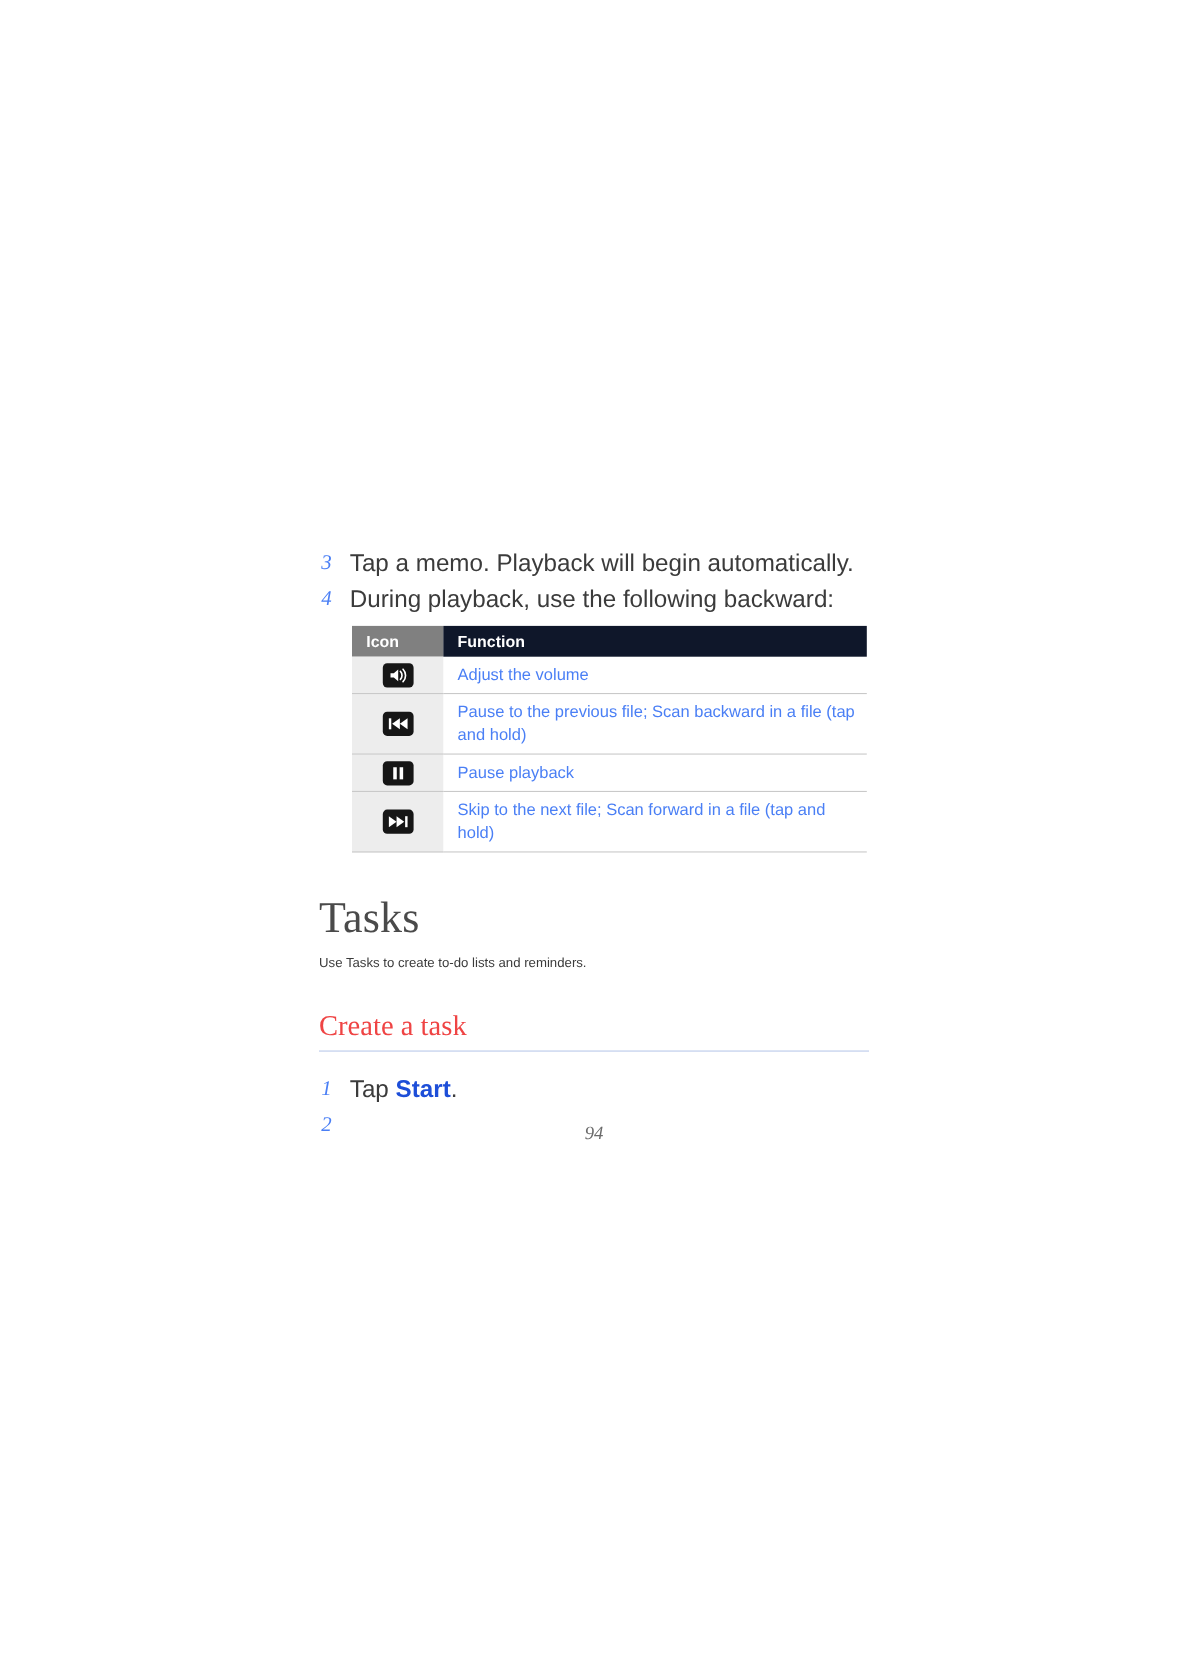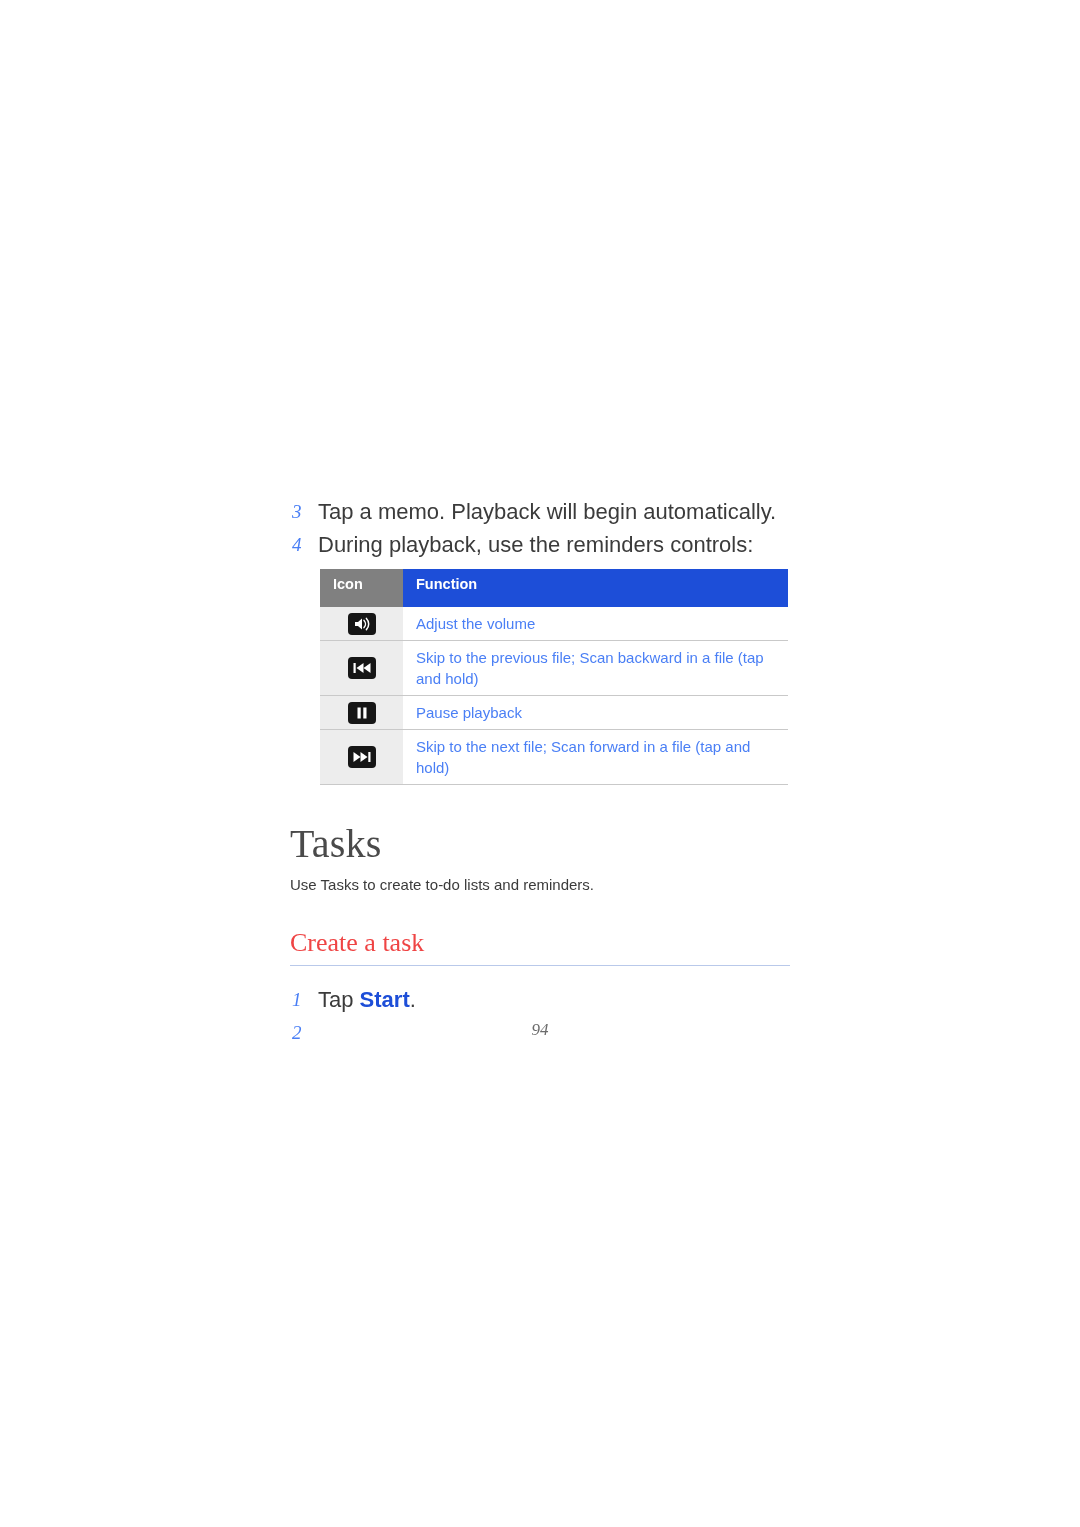--- a/index.html
+++ b/index.html
@@ -62,25 +62,25 @@
     margin-left: 30px;
     width: 468px;
     border-collapse: collapse;
     table-layout: fixed;
   }
   .ctrl-table th {
     text-align: left;
     font-size: 14.5px;
     font-weight: bold;
     color: #ffffff;
-    padding: 6px 0 14px 13px;
+    padding: 6px 0 4px 13px;
     line-height: 18px;
   }
   .th-icon   { width: 70px;  background: #808080; }
-  .th-func   { background: #1d4ed8; }
+  .th-func   { background: #0f172a; }
 
   .ctrl-table td {
     vertical-align: middle;
     border-bottom: 1px solid #c9c9c9;
   }
   .td-icon {
     width: 70px;
     background: #ededed;
     text-align: center;
     padding: 5px 0;
@@ -108,21 +108,21 @@
   .h1 {
     font-family: "Liberation Serif", serif;
     font-size: 40px;
     font-weight: normal;
     color: #4a4a4a;
     margin: 36px 0 6px 0;
     line-height: 46px;
     letter-spacing: 0.2px;
   }
   .intro {
-    font-size: 15px;
+    font-size: 12px;
     color: #3b3b3b;
     line-height: 24px;
     margin: 0 0 30px 0;
   }
   .h2 {
     font-family: "Liberation Serif", serif;
     font-size: 26px;
     font-weight: normal;
     color: #ef4444;
     margin: 0 0 6px 0;
@@ -155,21 +155,21 @@
 
   <div class="content">
 
     <div class="step">
       <div class="step-num">3</div>
       <div class="step-text">Tap a memo. Playback will begin automatically.</div>
     </div>
 
     <div class="step">
       <div class="step-num">4</div>
-      <div class="step-text">During playback, use the reminders controls:</div>
+      <div class="step-text">During playback, use the following backward:</div>
     </div>
 
     <table class="ctrl-table">
       <thead>
         <tr>
           <th class="th-icon">Icon</th>
           <th class="th-func">Function</th>
         </tr>
       </thead>
       <tbody>
@@ -190,21 +190,21 @@
         <tr>
           <td class="td-icon">
             <span class="chip">
               <svg width="28" height="22" viewBox="0 0 28 22">
                 <rect x="5.5" y="6" width="2.2" height="10" fill="#ffffff"></rect>
                 <path d="M15.5 6 v10 l-7 -5 z" fill="#ffffff"></path>
                 <path d="M22.5 6 v10 l-7 -5 z" fill="#ffffff"></path>
               </svg>
             </span>
           </td>
-          <td class="td-func">Skip to the previous file; Scan backward in a file (tap and hold)</td>
+          <td class="td-func">Pause to the previous file; Scan backward in a file (tap and hold)</td>
         </tr>
 
         <tr>
           <td class="td-icon">
             <span class="chip">
               <svg width="28" height="22" viewBox="0 0 28 22">
                 <rect x="9.5" y="5.5" width="3.2" height="11" fill="#ffffff"></rect>
                 <rect x="15.3" y="5.5" width="3.2" height="11" fill="#ffffff"></rect>
               </svg>
             </span>

